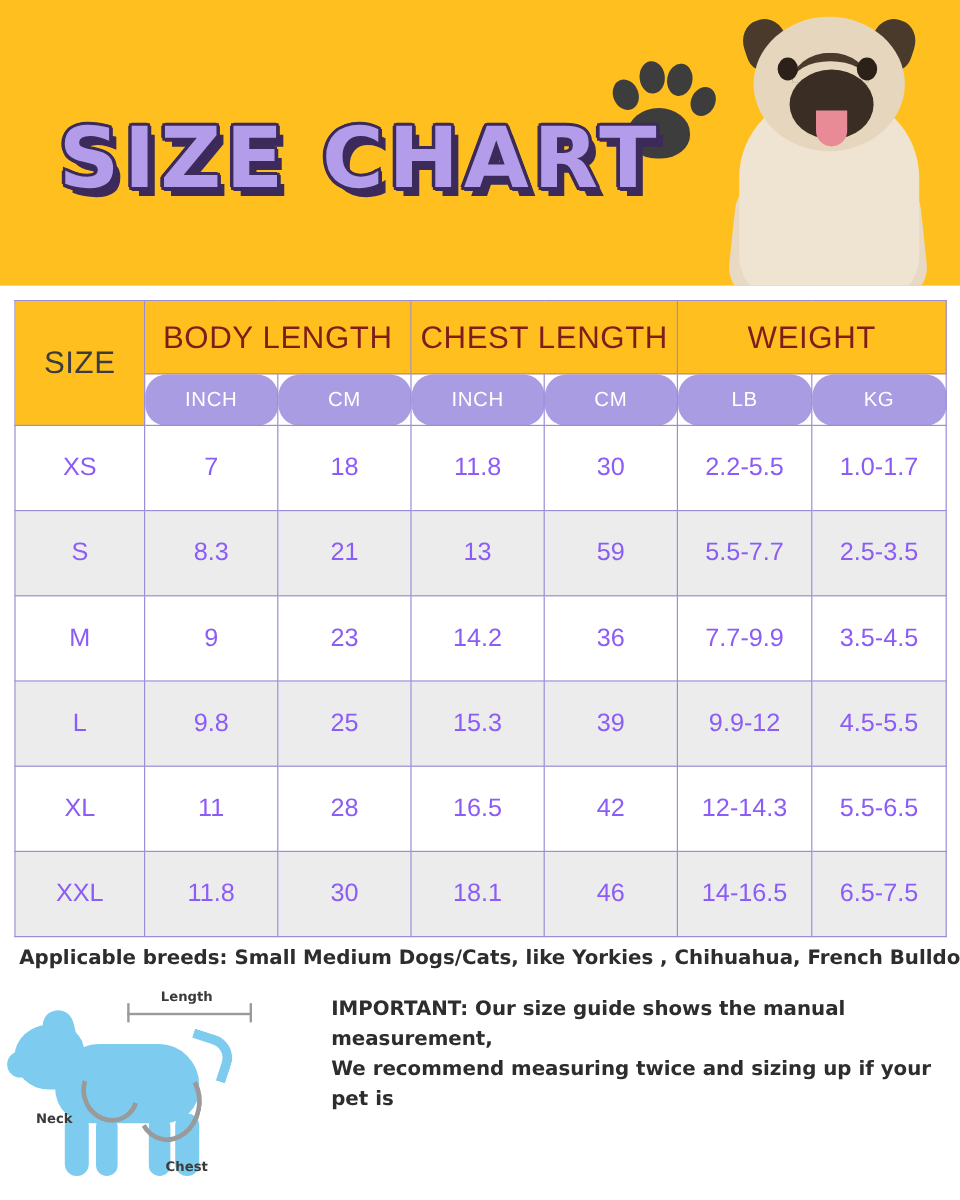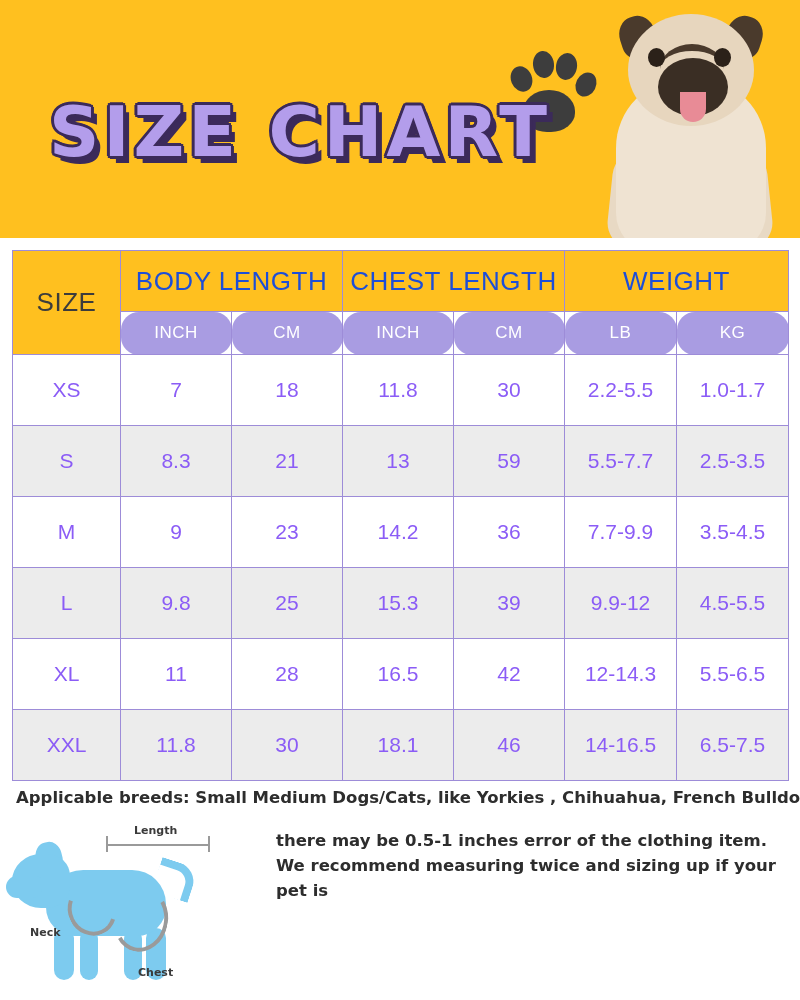--- a/index.html
+++ b/index.html
@@ -193,21 +193,21 @@
     table-layout: fixed;
   }
   table.size-table td, table.size-table th {
     border: 1px solid #9d8cd8;
     text-align: center;
     color: #8b5cf6;
     font-weight: normal;
   }
   tr.head-main th {
     background: #FFC01F;
-    color: #1d4ed8;
+    color: #7f1d1d;
     font-size: 26px;
     height: 58px;
     font-weight: normal;
     letter-spacing: 0.5px;
   }
   tr.head-main th.size-col {
     color: #3c3c3c;
     margin-left: 28px;
   }
   tr.head-sub th {
@@ -503,19 +503,19 @@
       <div class="len-cap-l"></div>
       <div class="len-cap-r"></div>
       <div class="curve-neck"></div>
       <div class="curve-chest"></div>
       <div class="lbl lbl-length">Length</div>
       <div class="lbl lbl-neck">Neck</div>
       <div class="lbl lbl-chest">Chest</div>
     </div>
 
     <div class="note">
-      <p>there may be 0.5-1 inches error of the clothing item.</p>
+      <p>IMPORTANT: Our size guide shows the manual measurement,</p>
       <p>We recommend measuring twice and sizing up if your pet is</p>
 
     </div>
   </div>
 
 </div>
 
 </body></html>

